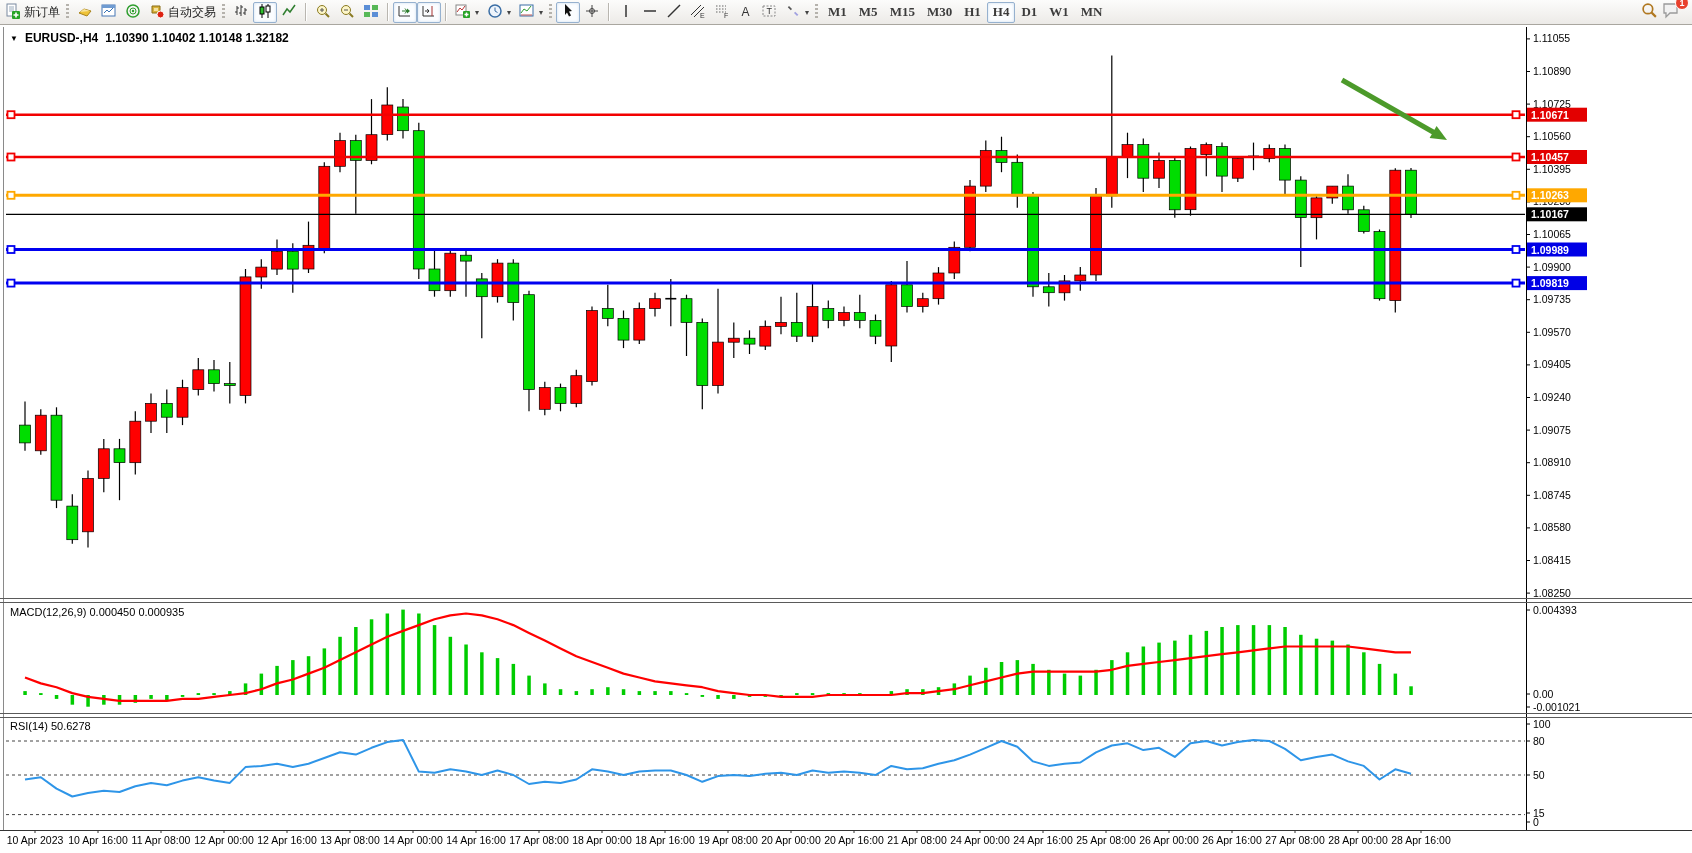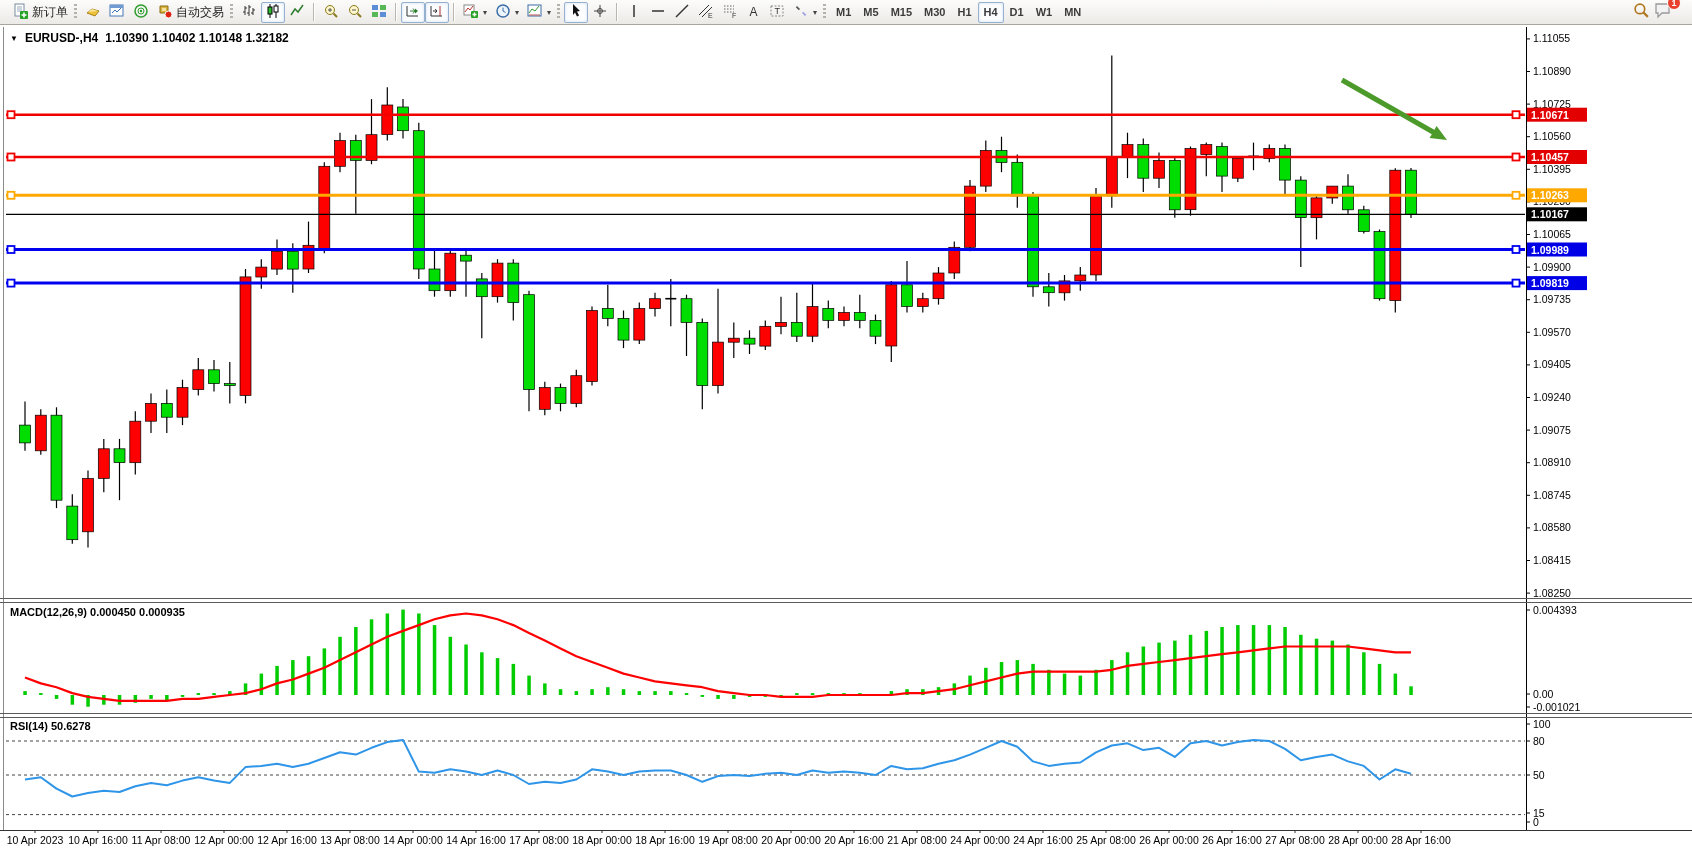--- a/index.html
+++ b/index.html
@@ -1,43 +1,43 @@
 <!DOCTYPE html>
 <html><head>
 <meta charset="utf-8">
 <style>
   * { margin:0; padding:0; box-sizing:border-box; }
   html,body { width:1692px; height:853px; overflow:hidden; background:#d6d3ce;
               font-family:"Liberation Sans",sans-serif; }
   
   .toolbar { position:absolute; top:0; left:0; width:1692px; height:25px;
     background:linear-gradient(#fcfcfb,#eceae7); border-bottom:1px solid #a9a69f;
-    display:flex; align-items:center; padding:0 9px; z-index:5; }
+    display:flex; align-items:center; padding:0 1px; z-index:5; }
   .tb-btn { height:21px; min-width:23px; display:flex; align-items:center; justify-content:center;
     gap:3px; padding:0 3px; border:1px solid transparent; border-radius:2px; font-size:12px; color:#1d1d1d; cursor:default; }
   .tb-btn.active { background:#fbfdff; border-color:#96b1cf; box-shadow:inset 0 0 3px #cfdded;text-align:center; }
   .tb-sep { width:0; height:18px; border-left:1px solid #b9b6b0; border-right:1px solid #fff; margin:0 4px; }
   .tb-grip { width:3px; height:16px; margin:0 4px 0 2px;
     background:repeating-linear-gradient(to bottom,#b5b2ac 0 2px,transparent 2px 4px); }
-  .tf-btn { font-size:11px; font-weight:700; color:#3c3c3c; padding:0 5px; }
+  .tf-btn { font-size:13px; font-weight:700; color:#3c3c3c; padding:0 5px;font-family:Liberation Serif, serif; }
   .caret { font-size:8px; color:#444; margin-left:1px; }
   .tb-right { margin-left:auto; display:flex; align-items:center; }
   .chat-wrap { position:relative; margin-right:10px; }
   .badge { position:absolute; top:-5px; right:-8px; width:14px; height:14px; border-radius:50%;
     background:#e8402c; color:#fff; font-size:9px; font-weight:700;
     display:flex; align-items:center; justify-content:center; border:1px solid #fff; }
   .cn-label { font-size:12px; }
   
   .chart-window { position:absolute; top:25px; left:0; width:1692px; height:828px; background:#fff; }
   #chart-svg { position:absolute; top:0; left:0; }
   svg text { font-family:"Liberation Sans",sans-serif; }
   .overlay { position:absolute; z-index:3; color:#000; white-space:nowrap; }
   .chart-title { top:6px; left:10px; font-size:12px; font-weight:700; display:flex; align-items:center; gap:7px; }
   .title-caret { font-size:8px; position:relative; top:0px; }
-  .ind-label { font-size:11px; font-weight:700; }
+  .ind-label { font-size:11px; font-weight:400; }
 </style>
 </head>
 <body>
 
 <div class="toolbar">
   <div class="tb-btn">
     <span>
       <svg width="16" height="16" viewBox="0 0 16 16">
           <rect x="2" y="1" width="9" height="12" fill="#fff" stroke="#7a8aa0"></rect>
           <line x1="4" y1="4" x2="9" y2="4" stroke="#9ab"></line>

